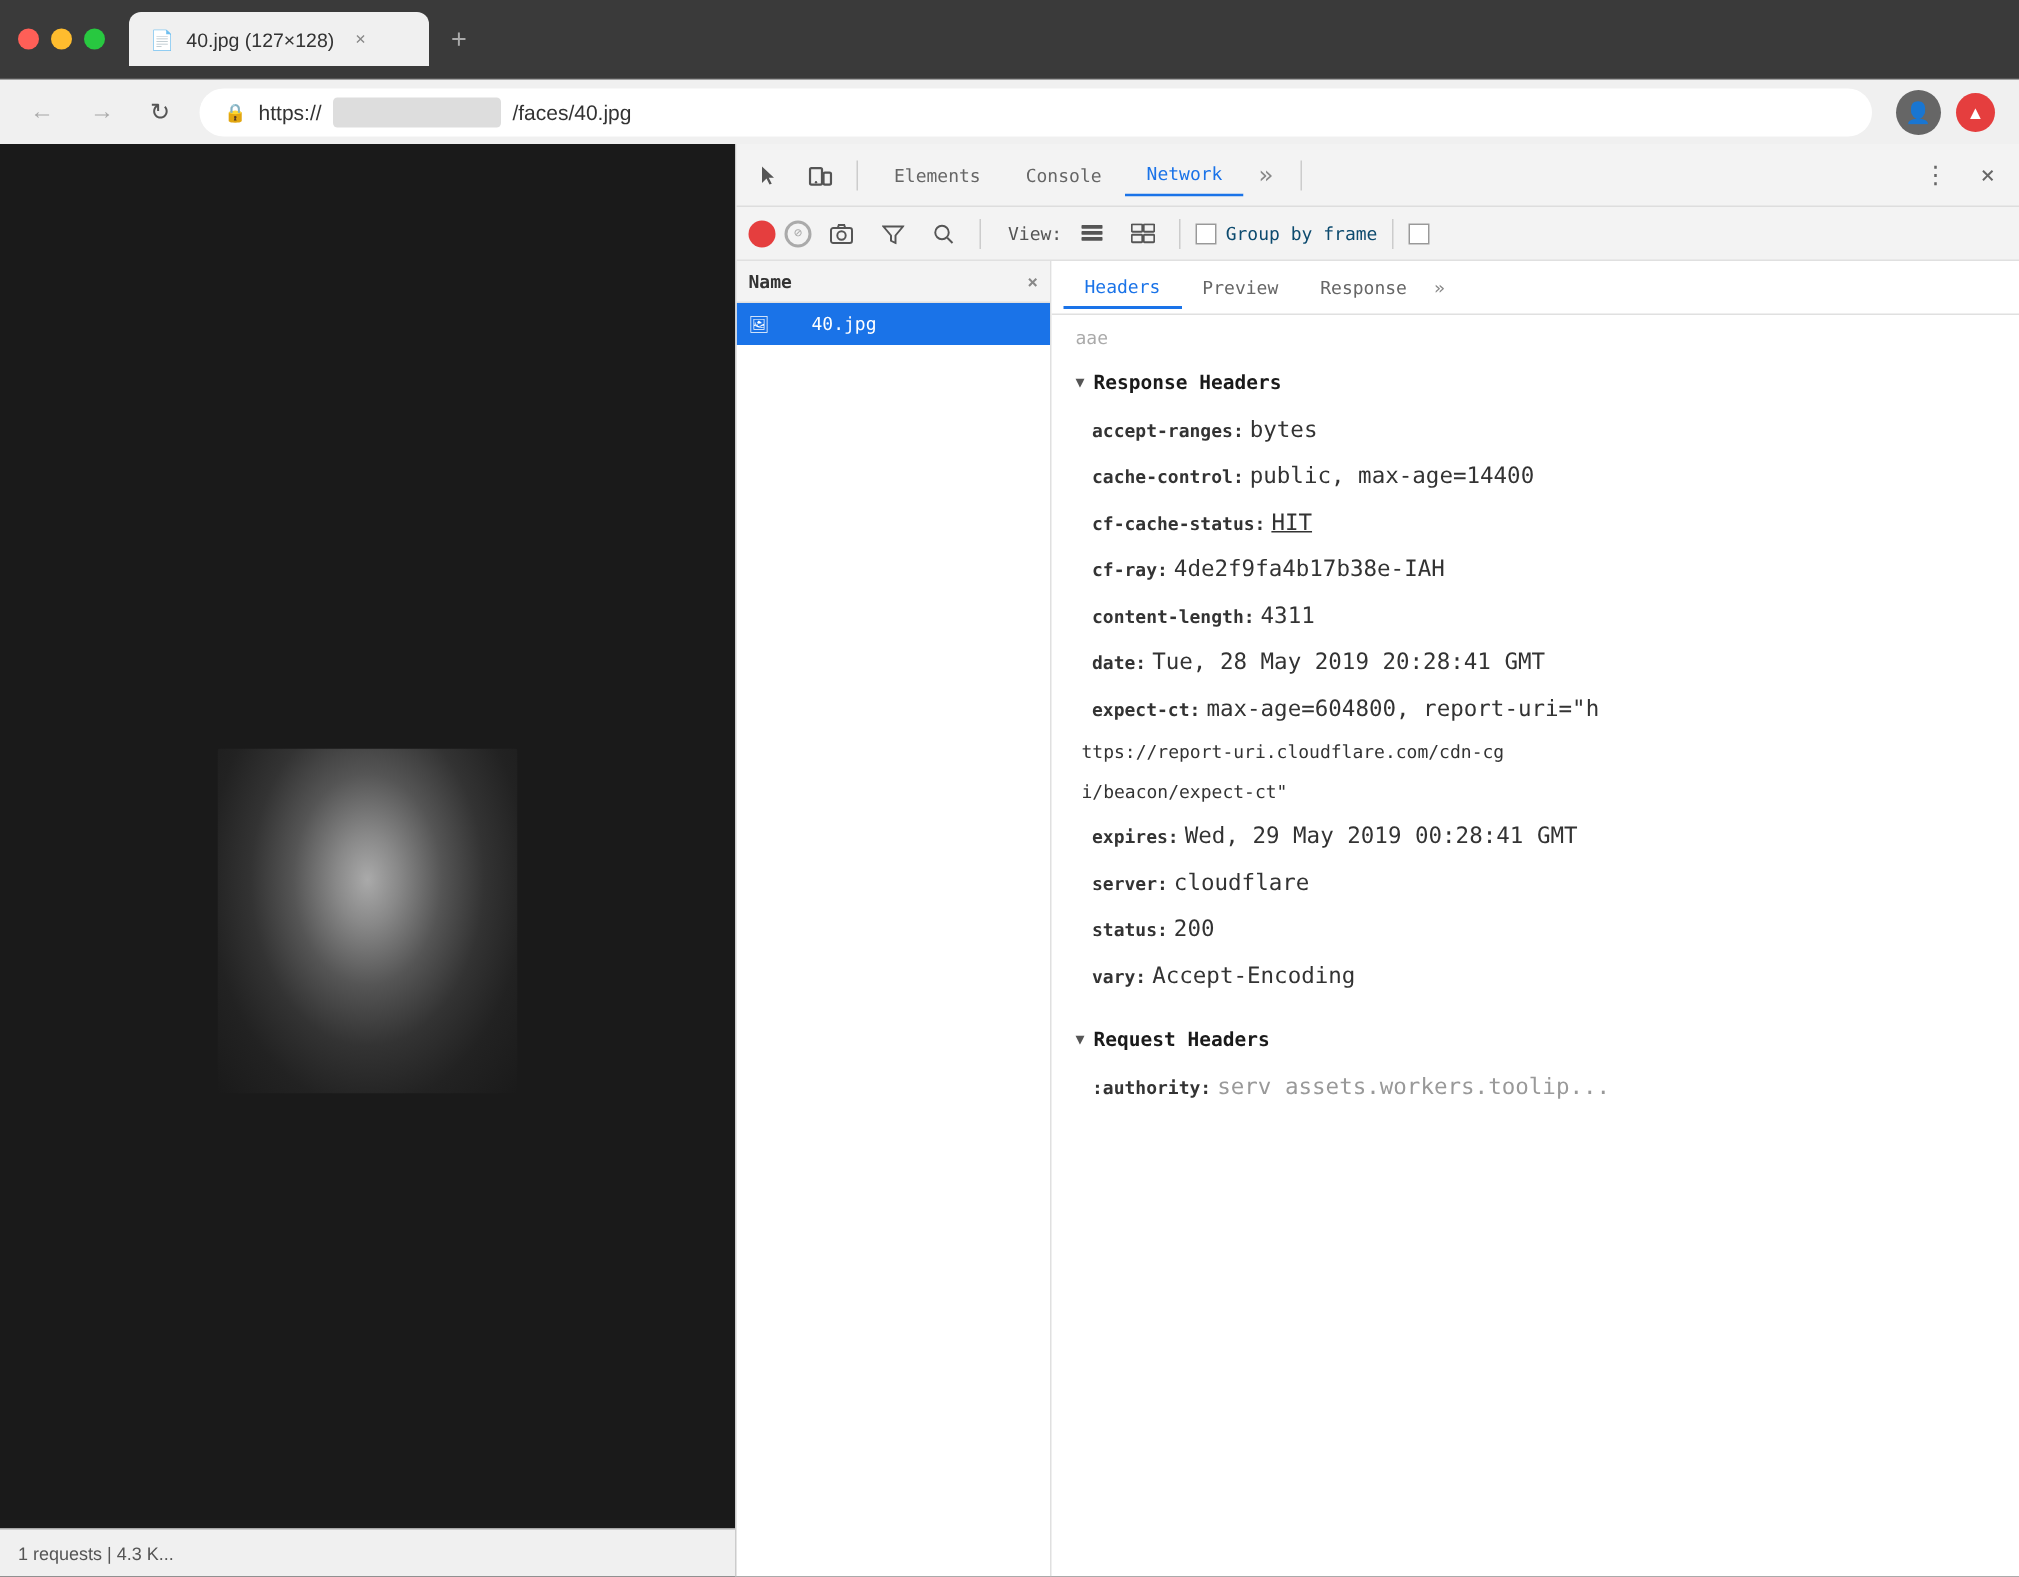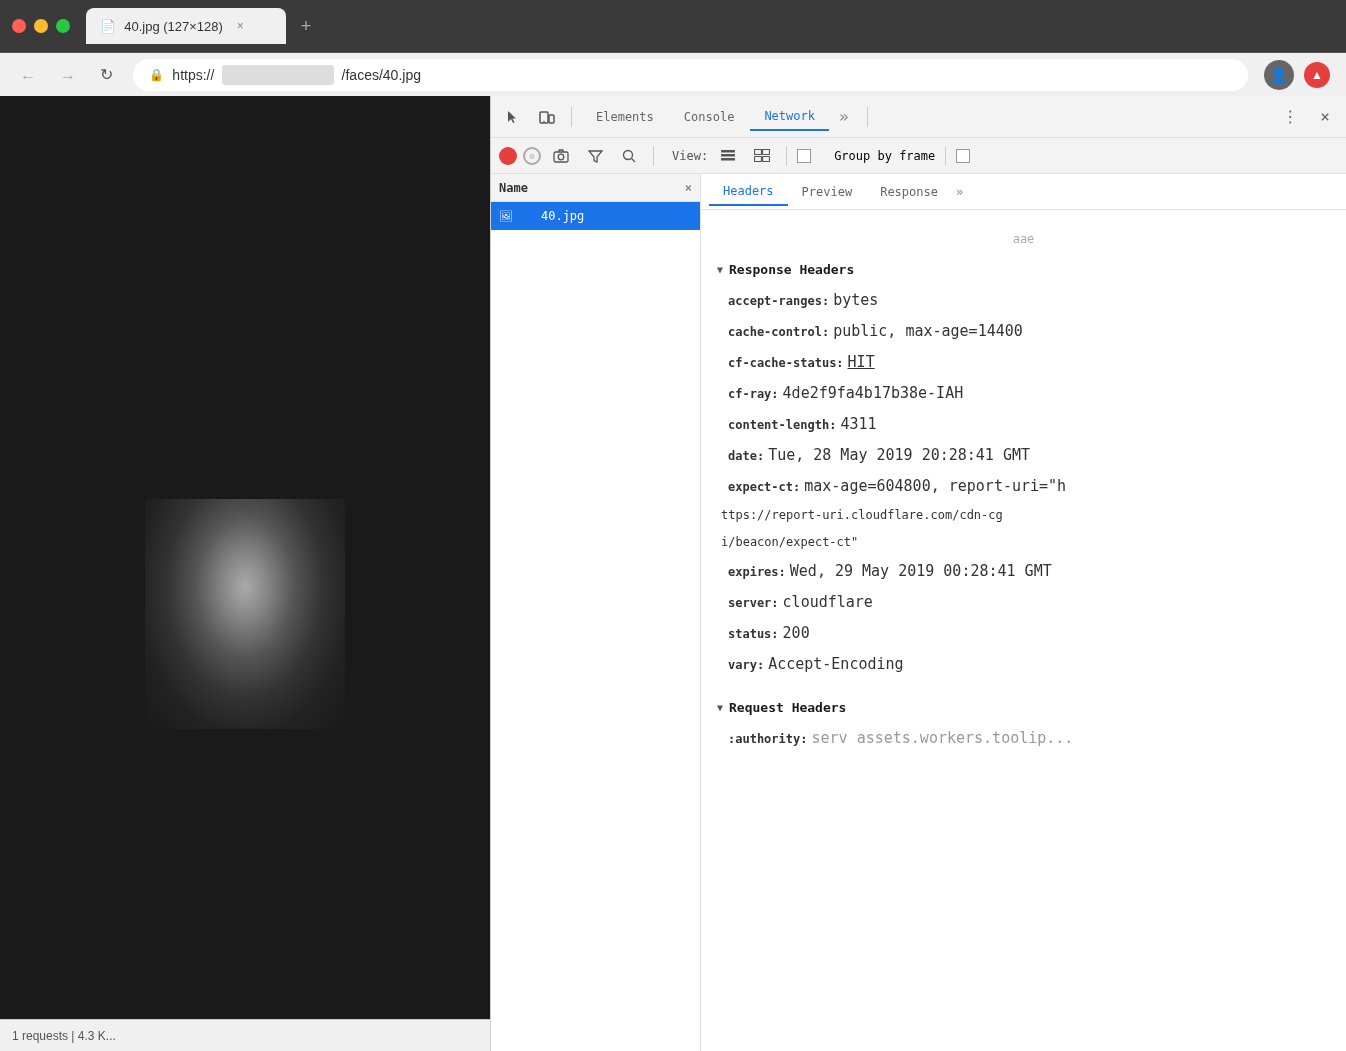--- a/index.html
+++ b/index.html
@@ -101,21 +101,21 @@
     .dt-more-btn { margin-left: auto; color: #666; cursor: pointer; padding: 4px 8px; font-size: 16px; }
     .dt-close-btn { color: #666; cursor: pointer; padding: 4px 8px; font-size: 16px; }
 
     
     .network-toolbar {
       display: flex; align-items: center; height: 36px;
       background: #f3f3f3; border-bottom: 1px solid #e0e0e0; padding: 0 8px; gap: 6px;
     }
     .record-btn { width: 18px; height: 18px; border-radius: 50%; background: #e53e3e; border: none; cursor: pointer; }
     .view-label { font-size: 12px; color: #555; margin-left: 8px; }
-    .group-by-frame { display: flex; align-items: center; gap: 23px; font-size: 12px; color: #000000; }
+    .group-by-frame { display: flex; align-items: center; gap: 6px; font-size: 12px; color: #0c4a6e; }
     .checkbox { width: 14px; height: 14px; border: 1px solid #999; background: white; }
 
     
     .network-content { display: flex; flex: 1; overflow: hidden; }
     .network-list { width: 210px; border-right: 1px solid #e0e0e0; overflow-y: auto; }
     .network-list-header {
       display: flex; align-items: center; height: 28px; background: #f3f3f3;
       border-bottom: 1px solid #e0e0e0; padding: 0 8px; font-size: 12px; font-weight: 600; color: #333;
     }
     .network-list-header-close { margin-left: auto; color: #888; cursor: pointer; }
@@ -142,21 +142,21 @@
       font-size: 13px; font-weight: 700; color: #1a1a1a; padding: 12px 0 8px 0;
       display: flex; align-items: center; gap: 6px;
     }
     .triangle { font-size: 10px; color: #555; }
     .header-row { padding: 5px 0; display: flex; align-items: baseline; flex-wrap: wrap; line-height: 1.4; }
     .header-key { font-weight: 700; color: #333; margin-left: 11px; }
     .header-val { color: #333; margin-left: 4px; font-family: 'Menlo', 'Monaco', monospace; font-size: 15px; }
     .header-val.underlined { text-decoration: underline; color: #333; }
     .truncated-line { font-family: 'Menlo', 'Monaco', monospace; font-size: 12px; color: #333; padding-left: 0; margin-left: 4px; }
 
-    .scrolled-top { color: #aaa; font-size: 12px; padding: 8px 0 4px 0; text-align: center; margin-top: 14px; }
+    .scrolled-top { color: #aaa; font-size: 12px; padding: 8px 0 4px 0; text-align: left; }
   </style>
 </head>
 <body>
 
 <div class="browser-chrome">
   <div class="title-bar">
     <div class="traffic-lights">
       <div class="traffic-light tl-red"></div>
       <div class="traffic-light tl-yellow"></div>
       <div class="traffic-light tl-green"></div>

